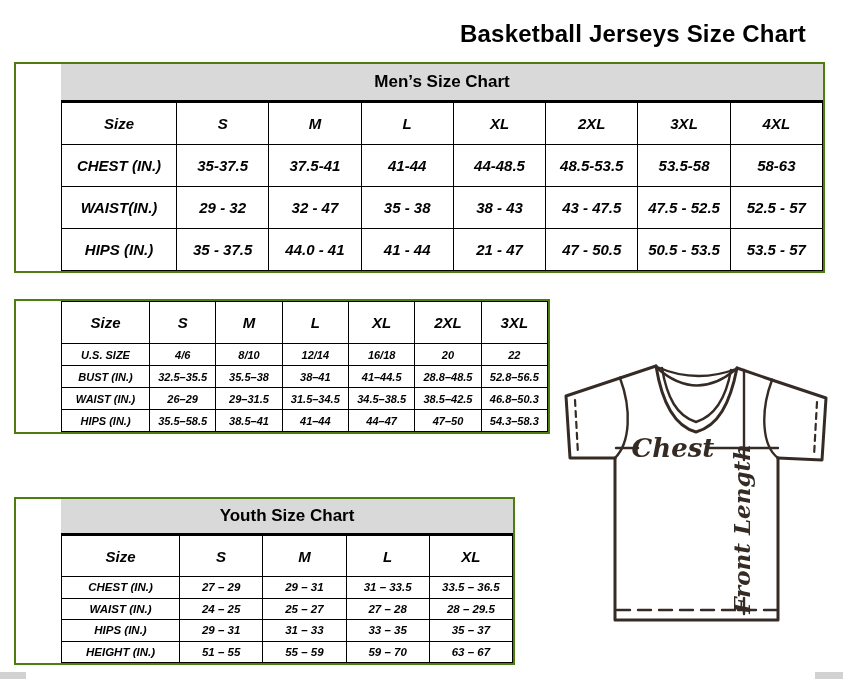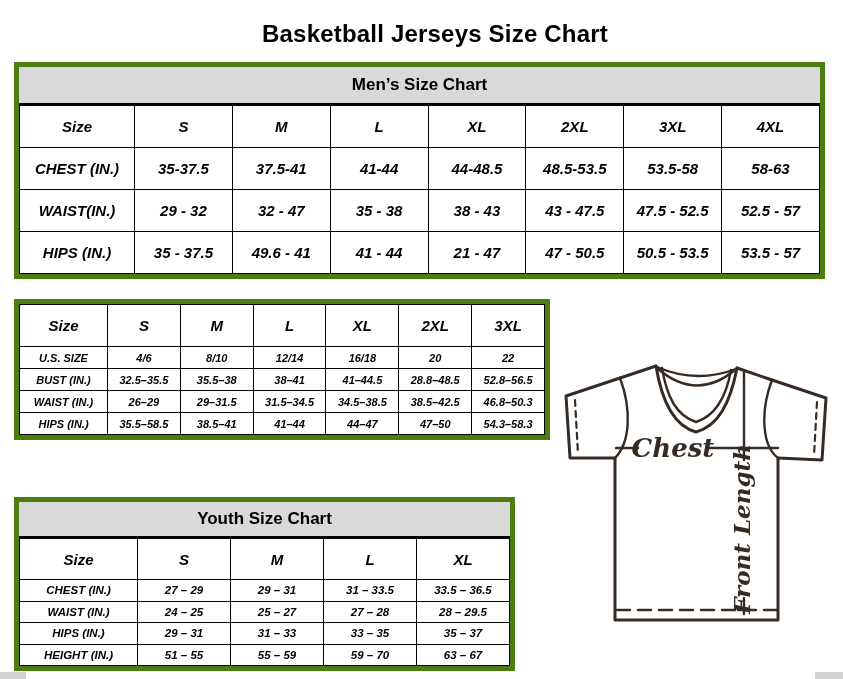--- a/index.html
+++ b/index.html
@@ -1,25 +1,25 @@
 <!DOCTYPE html>
 <html><head>
 <meta charset="utf-8">
 <style>
   html,body{margin:0;padding:0;}
   body{
     width:843px;height:679px;position:relative;background:#ffffff;
     font-family:"Liberation Sans",sans-serif;color:#000;overflow:hidden;
   }
   .page-title{
-    position:absolute;top:4px;left:0;width:806px;text-align:center;
-    font-size:24px;font-weight:bold;letter-spacing:0.2px;margin-left:32px;
+    position:absolute;top:4px;left:0;width:806px;text-align:right;
+    font-size:24px;font-weight:bold;letter-spacing:0.2px;
   }
   .chart{
-    position:absolute;border:5px solid #4d7c0f;background:#fff;box-sizing:border-box;
+    position:absolute;border:2px solid #4d7c0f;background:#fff;box-sizing:border-box;padding-left:45px;
   }
   .band{
     background:#d9d9d9;border-bottom:2px solid #000;
     display:flex;align-items:center;justify-content:center;
     font-weight:bold;font-size:17px;
   }
   table.tbl{border-collapse:collapse;table-layout:fixed;width:100%;font-style:italic;}
   table.tbl th,table.tbl td{
     border:1.5px solid #000;text-align:center;vertical-align:middle;
     font-weight:bold;padding:0;
@@ -100,21 +100,21 @@
           <td>32 - 47</td>
           <td>35 - 38</td>
           <td>38 - 43</td>
           <td>43 - 47.5</td>
           <td>47.5 - 52.5</td>
           <td>52.5 - 57</td>
         </tr>
         <tr>
           <th>HIPS (IN.)</th>
           <td>35 - 37.5</td>
-          <td>49.6 - 41</td>
+          <td>44.0 - 41</td>
           <td>41 - 44</td>
           <td>21 - 47</td>
           <td>47 - 50.5</td>
           <td>50.5 - 53.5</td>
           <td>53.5 - 57</td>
         </tr>
       </tbody>
     </table>
 </section>
 

